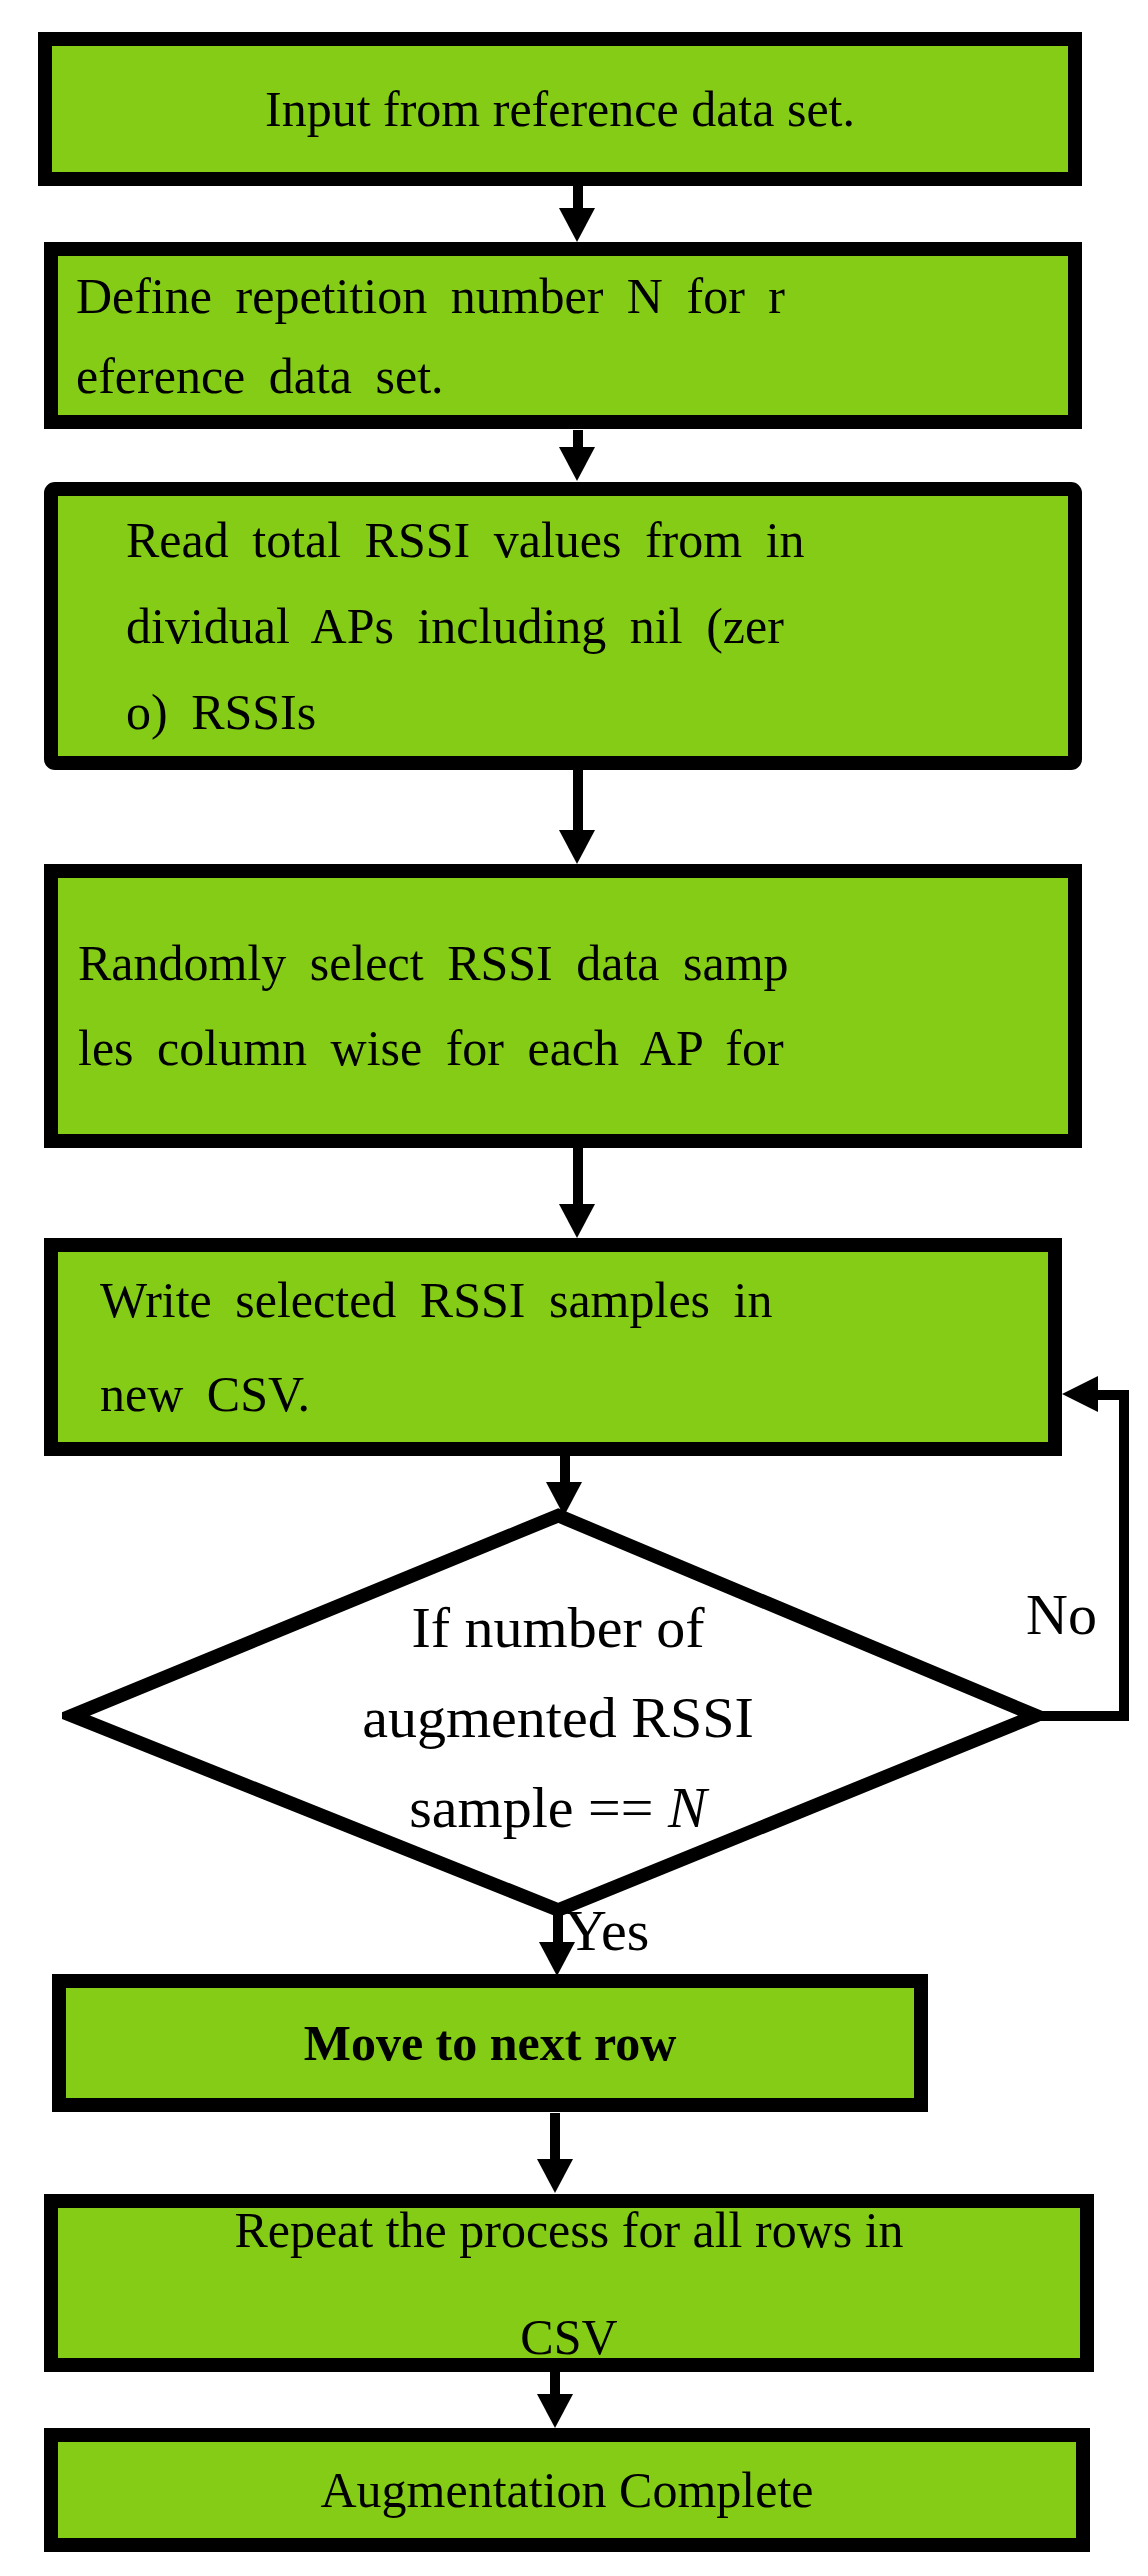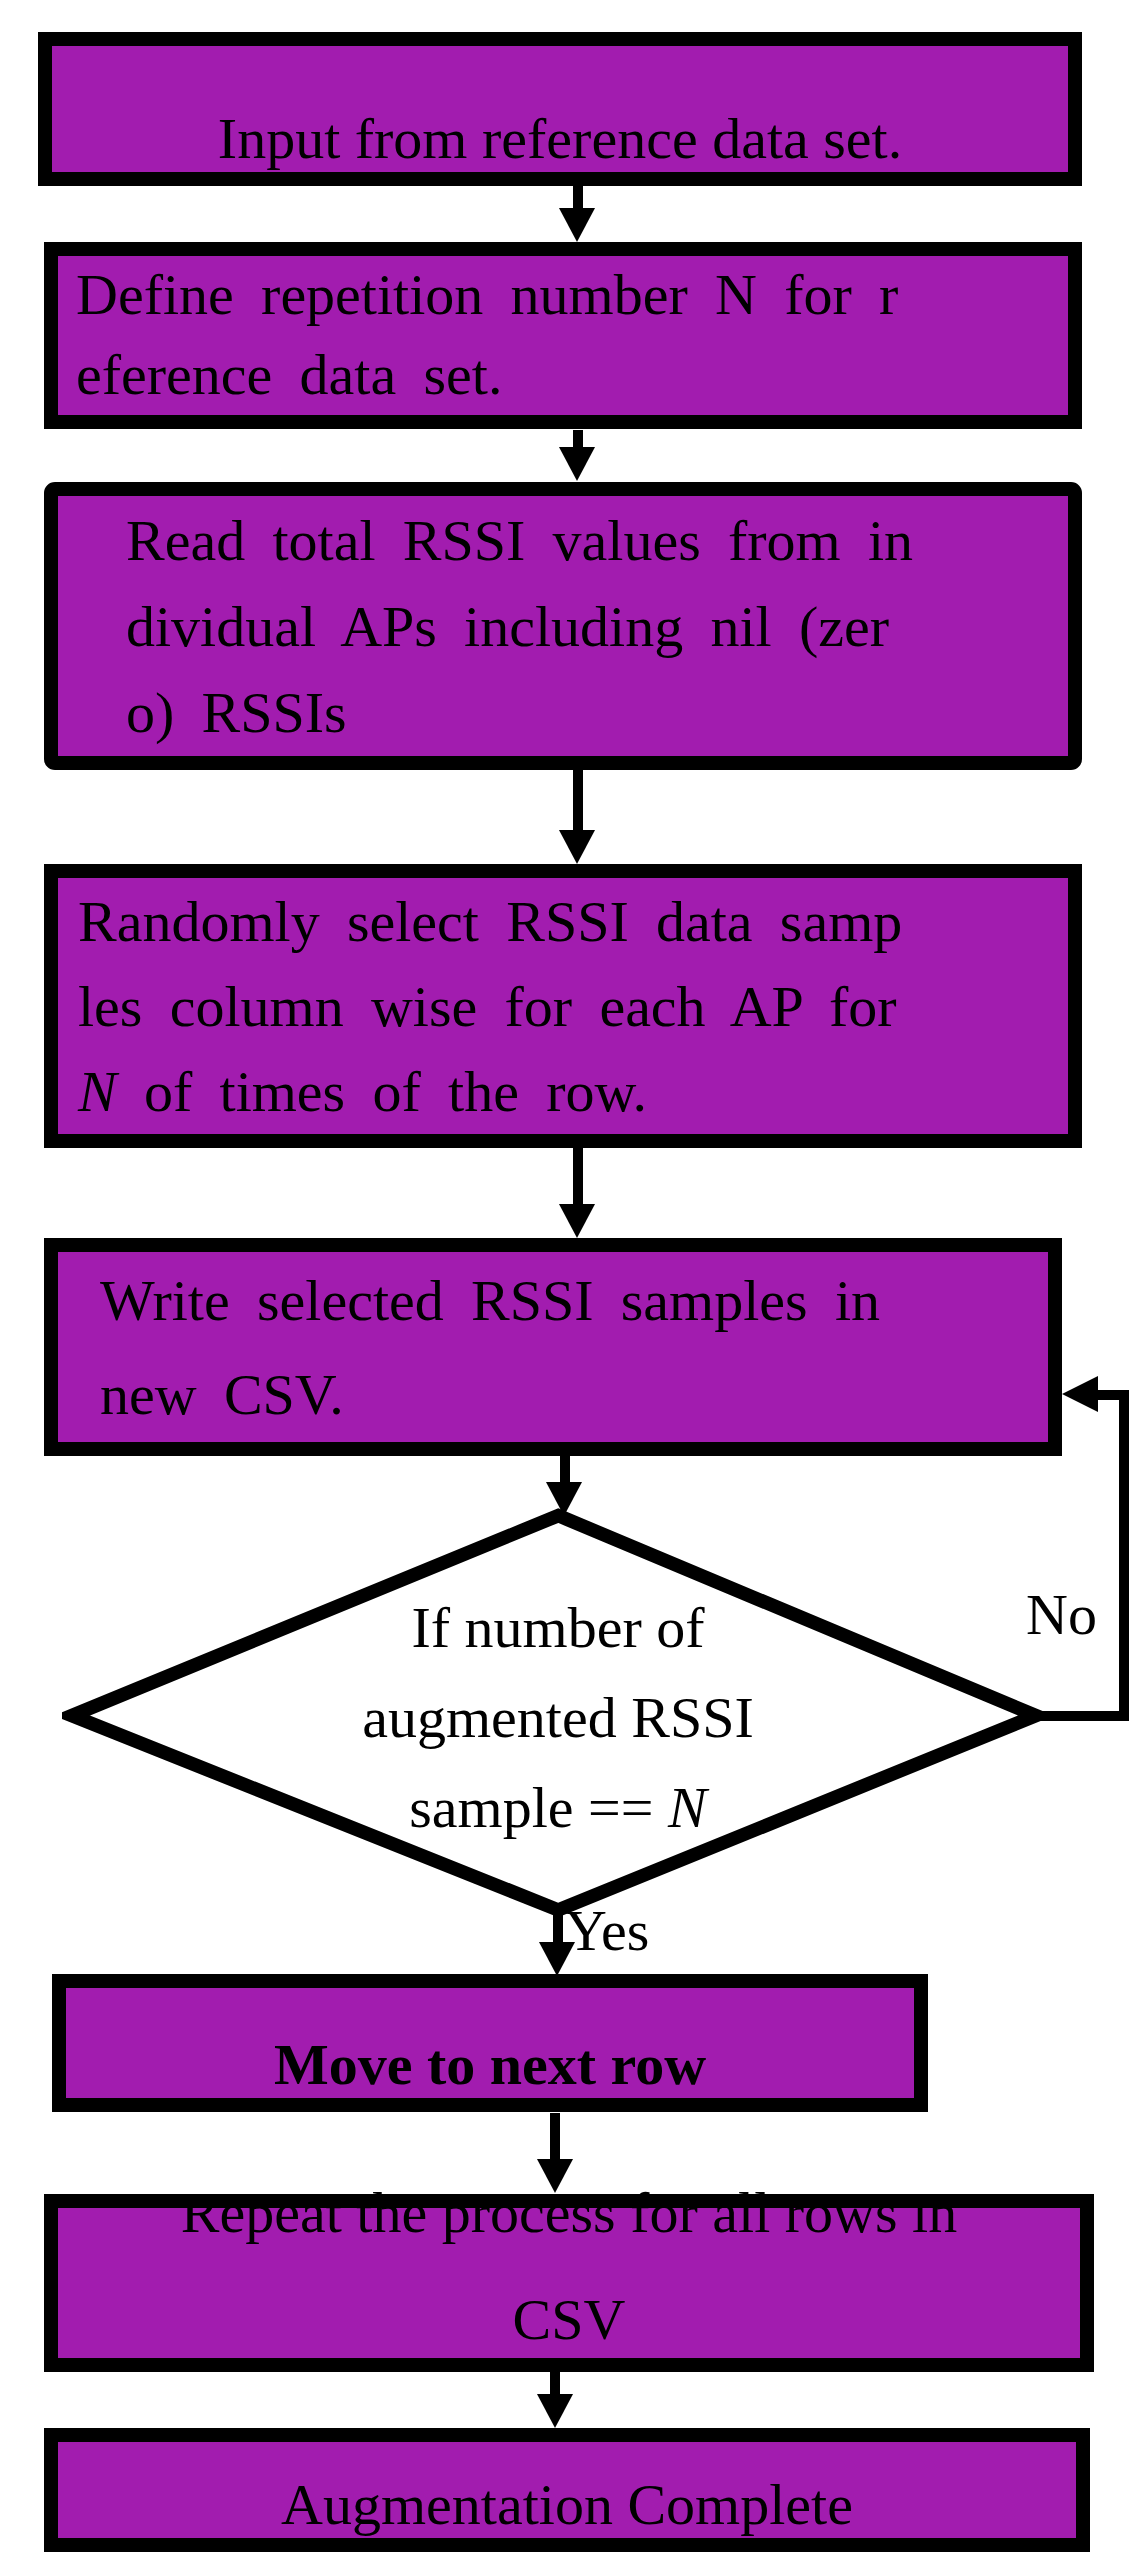--- a/index.html
+++ b/index.html
@@ -1,19 +1,19 @@
 <!DOCTYPE html>
 <html style="font-size:12.8px"><head>
 <meta charset="utf-8">
 <style>
   html,body{margin:0;padding:0;background:#ffffff;}
   .canvas{position:relative;width:1149px;height:2576px;background:#ffffff;overflow:hidden;
           font-family:"Liberation Serif","DejaVu Serif",serif;color:#000;}
-  .box{position:absolute;box-sizing:border-box;border:14.4px solid #000;background:#a21caf;
-       display:flex;flex-direction:column;justify-content:flex-end;font-size:58px;}
+  .box{position:absolute;box-sizing:border-box;border:14.4px solid #000;background:#84cc16;
+       display:flex;flex-direction:column;justify-content:center;font-size:50px;}
   .c{align-items:center;text-align:center;}
   .l{align-items:flex-start;text-align:left;}
   .ws{word-spacing:0.22em;}
   .tline{white-space:pre;}
   .stem{position:absolute;background:#000;}
   .head-down{position:absolute;width:0;height:0;
              border-left:18.4px solid transparent;border-right:18.4px solid transparent;
              border-top:34px solid #000;}
   .head-left{position:absolute;width:0;height:0;
              border-top:18.4px solid transparent;border-bottom:18.4px solid transparent;
@@ -76,21 +76,20 @@
       <div class="tline"><span>dividual APs including nil (zer</span></div>
       <div class="tline"><span>o) RSSIs</span></div>
     </div>
 
   <div class="stem" id="a3s"></div>
   <div class="head-down" id="a3h"></div>
 
   <div class="box l ws" id="b-select">
       <div class="tline"><span>Randomly select RSSI data samp</span></div>
       <div class="tline"><span>les column wise for each AP for</span></div>
-      <div class="tline"><span style="font-style: italic;">N</span><span> of times of the row.</span></div>
     </div>
 
   <div class="stem" id="a4s"></div>
   <div class="head-down" id="a4h"></div>
 
   <div class="box l ws" id="b-write">
       <div class="tline"><span>Write selected RSSI samples in</span></div>
       <div class="tline"><span>new CSV.</span></div>
     </div>
 

